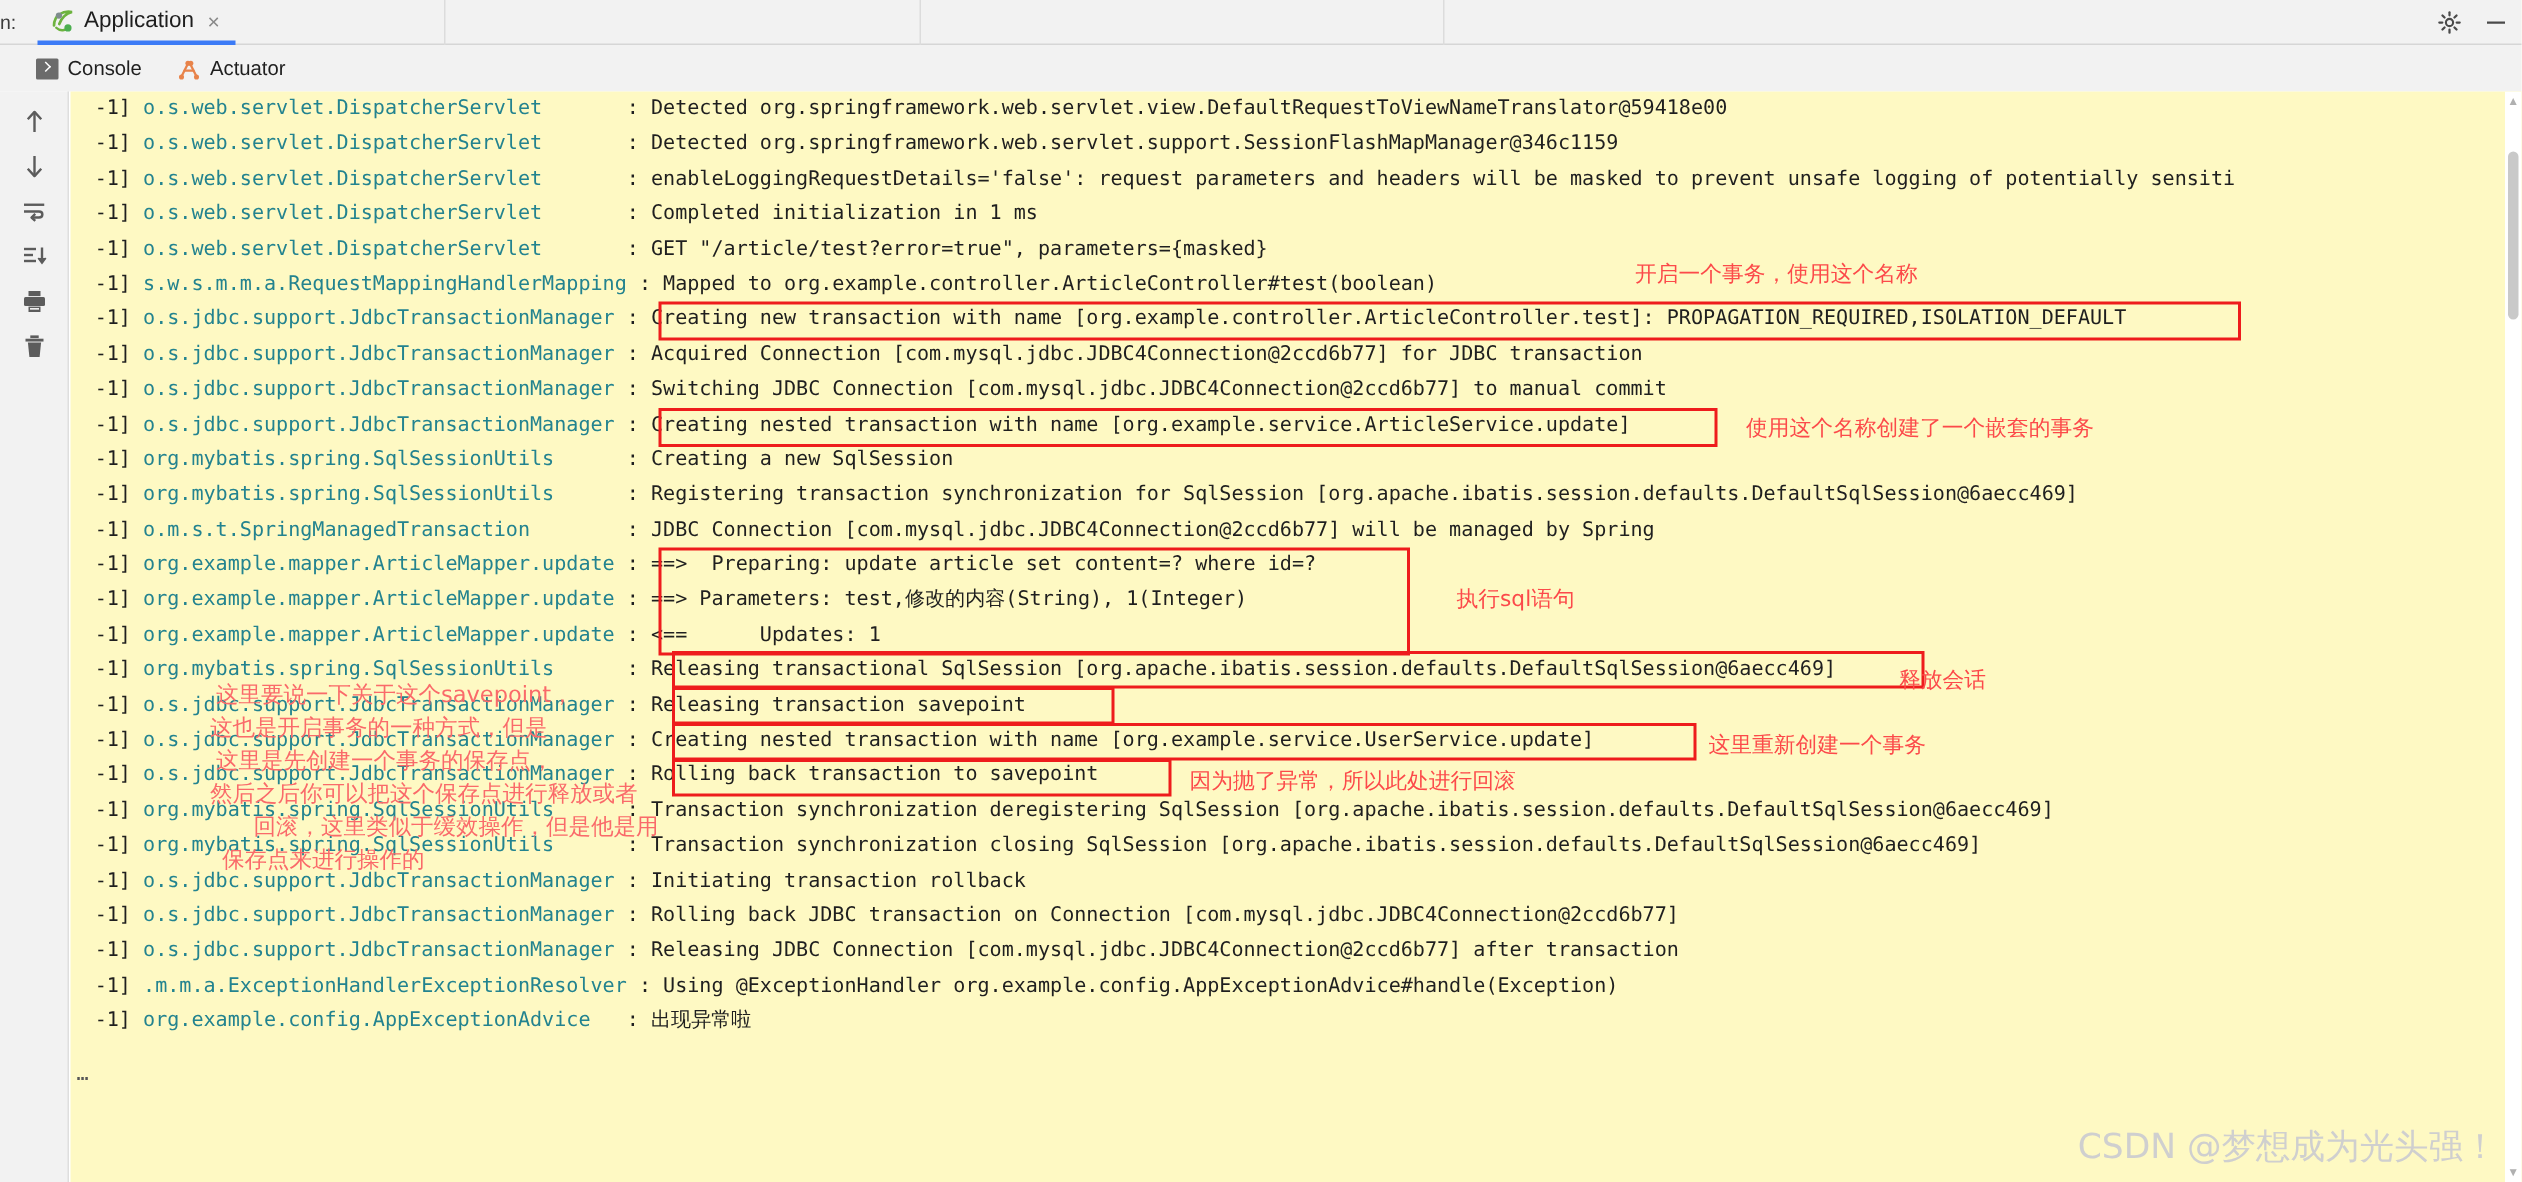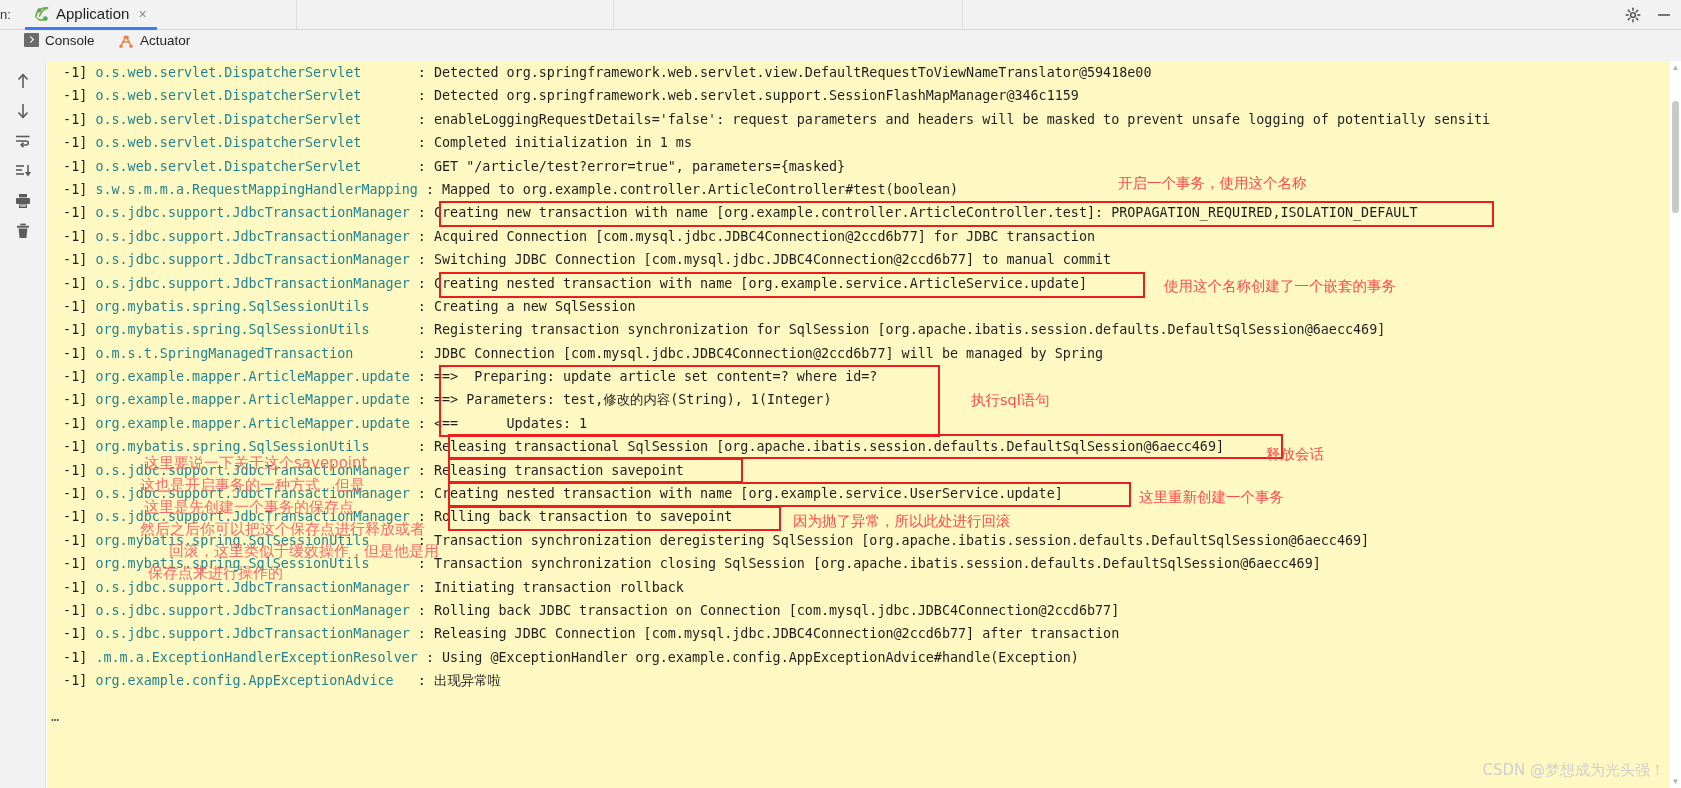--- a/index.html
+++ b/index.html
@@ -94,20 +94,21 @@
     width: 1681px;
     height: 31px;
     background: #f2f2f2;
     box-sizing: border-box;
   }
   .sub-tab {
     position: absolute;
     top: 3px;
     height: 25px;
     display: flex;
+    align-items: center;
     gap: 6px;
     padding: 0 6px;
     cursor: pointer;
   }
   .sub-tab-console { left: 18px; }
   .sub-tab-actuator { left: 112px; }
   .sub-tab-label {
     font-size: 13.5px;
     color: #1f1f1f;
     white-space: nowrap;
@@ -240,21 +241,21 @@
     font-size: 15px;
     white-space: nowrap;
     line-height: 22px;
   }
 
   
   .watermark {
     position: absolute;
     right: 16px; bottom: 8px;
     font-family: "DejaVu Sans", sans-serif;
-    font-size: 15px;
+    font-size: 23px;
     color: #cfcfcf;
     white-space: nowrap;
   }
 </style>
 </head>
 <body>
 
 <div class="window-header">
   <div class="header-prefix">n:</div>
 
@@ -384,21 +385,21 @@
 <div class="ann-layer">
 
   <div class="ann-box" style="left:439px; top:201px; width:1055px; height:26px;"></div>
   <div class="ann-box" style="left:439px; top:272px; width:706px; height:26px;"></div>
   <div class="ann-box" style="left:439px; top:365px; width:501px; height:72px;"></div>
   <div class="ann-box" style="left:448px; top:434px; width:835px; height:25px;"></div>
   <div class="ann-box" style="left:448px; top:458px; width:295px; height:25px;"></div>
   <div class="ann-box" style="left:448px; top:482px; width:683px; height:25px;"></div>
   <div class="ann-box" style="left:448px; top:506px; width:333px; height:25px;"></div>
 
-  <div class="ann-text" style="left:1118px; top:174px;text-align:center;">开启一个事务，使用这个名称</div>
+  <div class="ann-text" style="left:1090px; top:174px;text-align:center;">开启一个事务，使用这个名称</div>
   <div class="ann-text" style="left:1164px; top:277px;">使用这个名称创建了一个嵌套的事务</div>
   <div class="ann-text" style="left:971px;  top:391px;">执行sql语句</div>
   <div class="ann-text" style="left:1266px; top:445px;">释放会话</div>
   <div class="ann-text" style="left:1139px; top:488px;">这里重新创建一个事务</div>
   <div class="ann-text" style="left:793px;  top:512px;">因为抛了异常，所以此处进行回滚</div>
 
   <div id="overlay-par" style="position: absolute; left: 140px; top: 452px;">
       <div class="ann-text-ovl" style="left: 4px; top: 0px; text-align: right;">这里要说一下关于这个savepoint，</div>
       <div class="ann-text-ovl" style="left: 0px; top: 22px;">这也是开启事务的一种方式，但是</div>
       <div class="ann-text-ovl" style="left: 4px; top: 44px;">这里是先创建一个事务的保存点，</div>

